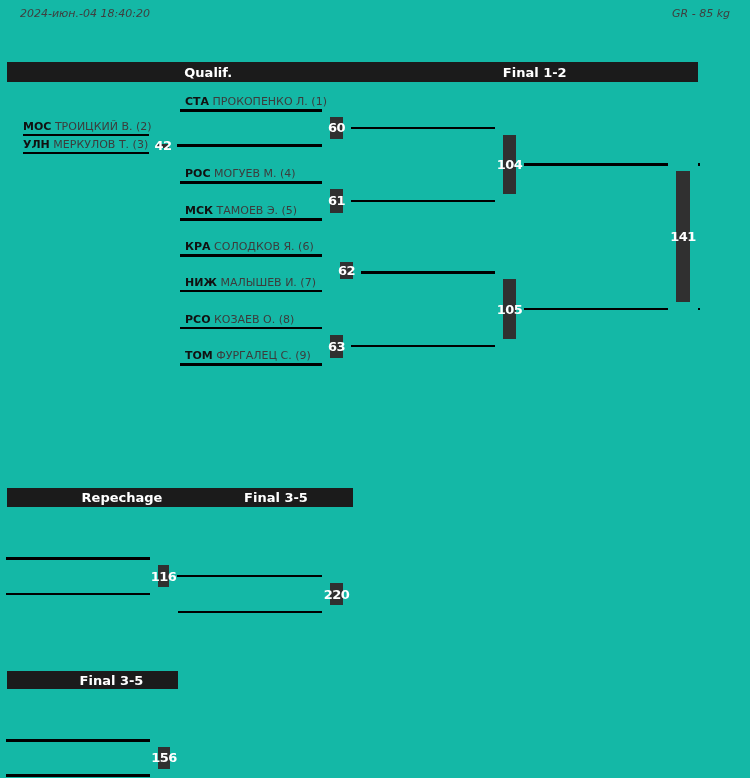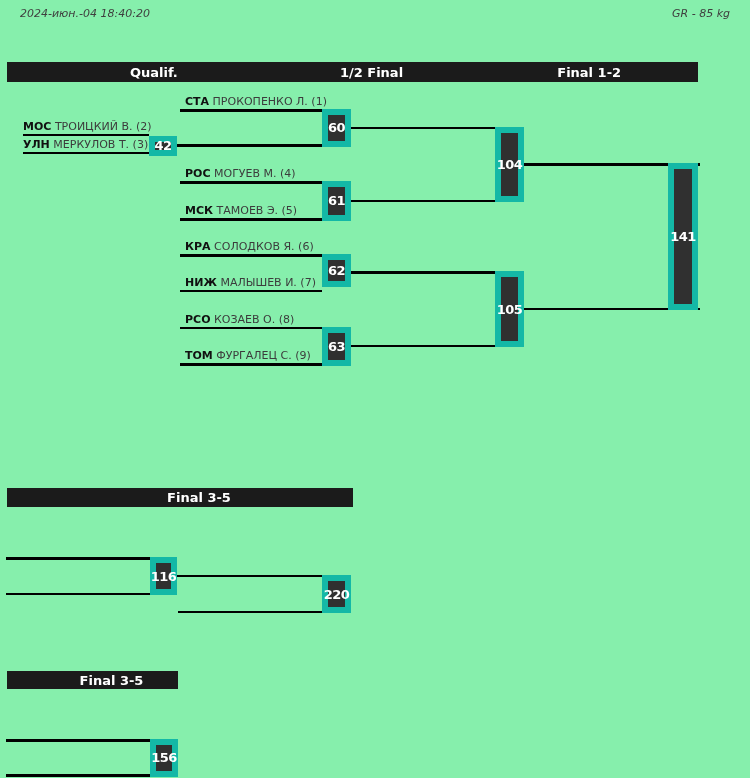--- a/index.html
+++ b/index.html
@@ -1,54 +1,53 @@
 <!DOCTYPE html>
 <html><head>
 <meta charset="utf-8">
 <style>
   * { margin:0; padding:0; box-sizing:border-box; }
   html,body { background:#fff; }
   .page {
-    position:relative; width:750px; height:778px; background:#86efac;
+    position:relative; width:750px; height:778px; background:#14b8a6;
     font-family:"DejaVu Sans","Liberation Sans",sans-serif; overflow:hidden;
   }
   .tophead-item {
     position:absolute; top:7px; font-size:11px; font-style:italic; color:#3f3f3f;
     white-space:nowrap;
   }
   .tophead-center { left:0; right:0; text-align:center; }
   .roundbar {
     position:absolute; background:#1b1b1b; display:flex; align-items:stretch;padding-left:38px;
   }
   .roundbar .cell {
     flex:1; color:#ffffff; font-weight:bold; font-size:13px; text-align:center;
     display:flex; align-items:center; justify-content:center; white-space:nowrap;
   }
   .hline { position:absolute; height:2.5px; background:#000; }
   .name {
     position:absolute; font-size:11px; line-height:13px; color:#3c3c3c; white-space:nowrap;
   }
   .name .reg { font-weight:bold; color:#111; }
   .mbox {
-    position:absolute; background:#303030; border:6px solid #14b8a6; color:#fff;
+    position:absolute; background:#303030; border:8px solid #14b8a6; color:#fff;
     font-weight:bold; font-size:13px; letter-spacing:-0.5px;
     display:flex; align-items:center; justify-content:center; z-index:3; overflow:visible;
   }
 </style>
 </head>
 <body>
 
 <div class="page">
 
   <span class="tophead-item" style="left:20px">2024-июн.-04 18:40:20</span>
   <span class="tophead-item" style="right:20px">GR - 85 kg</span>
 
   <div class="roundbar" style="left:7px; top:62px; width:691px; height:20px">
     <div class="cell">Qualif.</div>
-    <div class="cell">1/2 Final</div>
     <div class="cell">Final 1-2</div>
   </div>
 
   <div class="name" style="left:185px; top:95px"><span class="reg">СТА</span> <span>ПРОКОПЕНКО Л. (1)</span></div>
   <div class="name" style="left:23px; top:119.5px"><span class="reg">МОС</span> <span>ТРОИЦКИЙ В. (2)</span></div>
   <div class="name" style="left:23px; top:137.5px"><span class="reg">УЛН</span> <span>МЕРКУЛОВ Т. (3)</span></div>
   <div class="name" style="left:185px; top:167px"><span class="reg">РОС</span> <span>МОГУЕВ М. (4)</span></div>
   <div class="name" style="left:185px; top:204px"><span class="reg">МСК</span> <span>ТАМОЕВ Э. (5)</span></div>
   <div class="name" style="left:185px; top:240px"><span class="reg">КРА</span> <span>СОЛОДКОВ Я. (6)</span></div>
   <div class="name" style="left:185px; top:275.5px"><span class="reg">НИЖ</span> <span>МАЛЫШЕВ И. (7)</span></div>
@@ -75,37 +74,38 @@
 
   <div class="mbox" style="left:149px; top:136px; width:28px; height:19.5px">
       <span>42</span>
     </div>
   <div class="mbox" style="left:322px; top:109px; width:29px; height:37.5px">
       <span>60</span>
     </div>
   <div class="mbox" style="left:322px; top:181px; width:29px; height:39.5px">
       <span>61</span>
     </div>
-  <div class="mbox" style="left:322px; top:254px; width:29px; height:33px">
+  <div class="mbox" style="left:332px; top:254px; width:29px; height:33px">
       <span>62</span>
     </div>
   <div class="mbox" style="left:322px; top:326.5px; width:29px; height:39px">
       <span>63</span>
     </div>
   <div class="mbox" style="left:495px; top:126.5px; width:29px; height:75.5px">
       <span>104</span>
     </div>
   <div class="mbox" style="left:495px; top:271px; width:29px; height:76px">
       <span>105</span>
     </div>
   <div class="mbox" style="left:668px; top:163px; width:30px; height:147.25px">
       <span>141</span>
     </div>
 
   <div class="roundbar" style="left:7px; top:488px; width:346px; height:19px">
+    <div class="cell">Repechage</div>
     <div class="cell">Final 3-5</div>
   </div>
 
   <div class="hline" style="left:6px; top:557px; width:144px"></div>
   <div class="hline" style="left:6px; top:592.5px; width:144px"></div>
   <div class="mbox" style="left:150px; top:557px; width:27px; height:38px">
       <span>116</span>
     </div>
   <div class="hline" style="left:177px; top:574.75px; width:145px"></div>
   <div class="hline" style="left:178px; top:610.75px; width:144px"></div>

